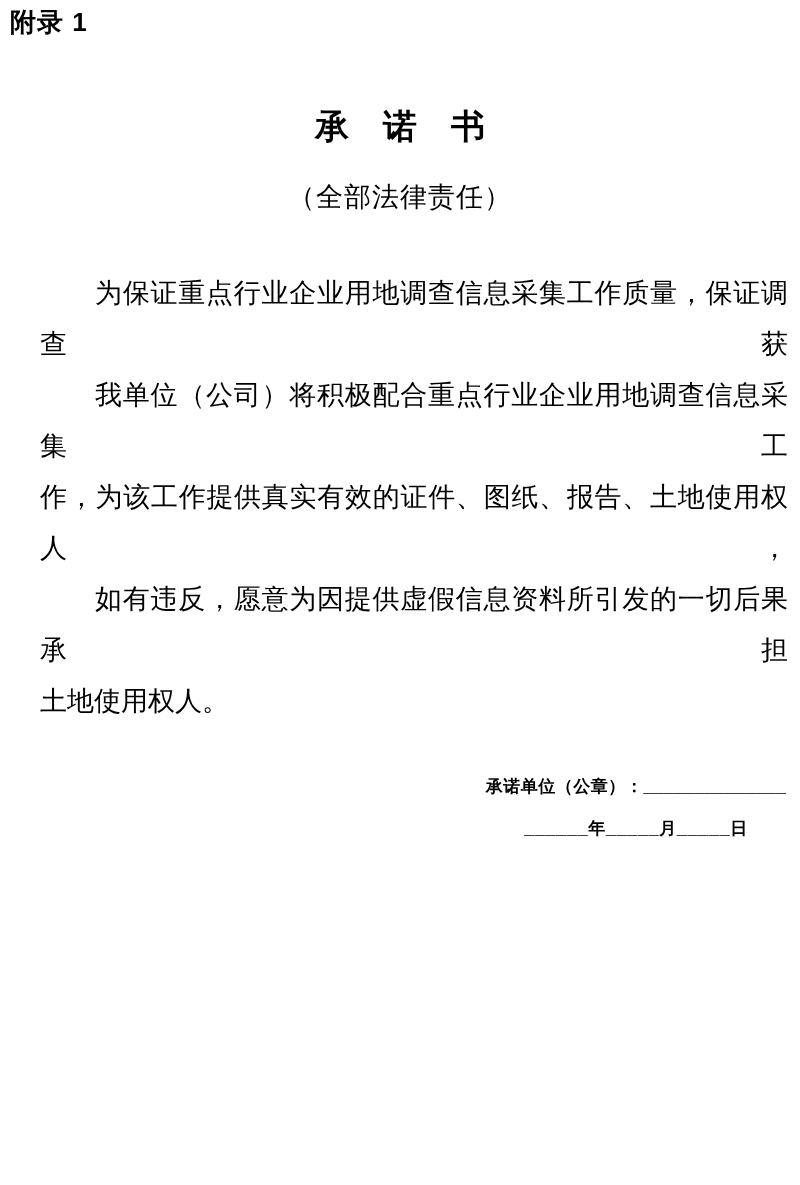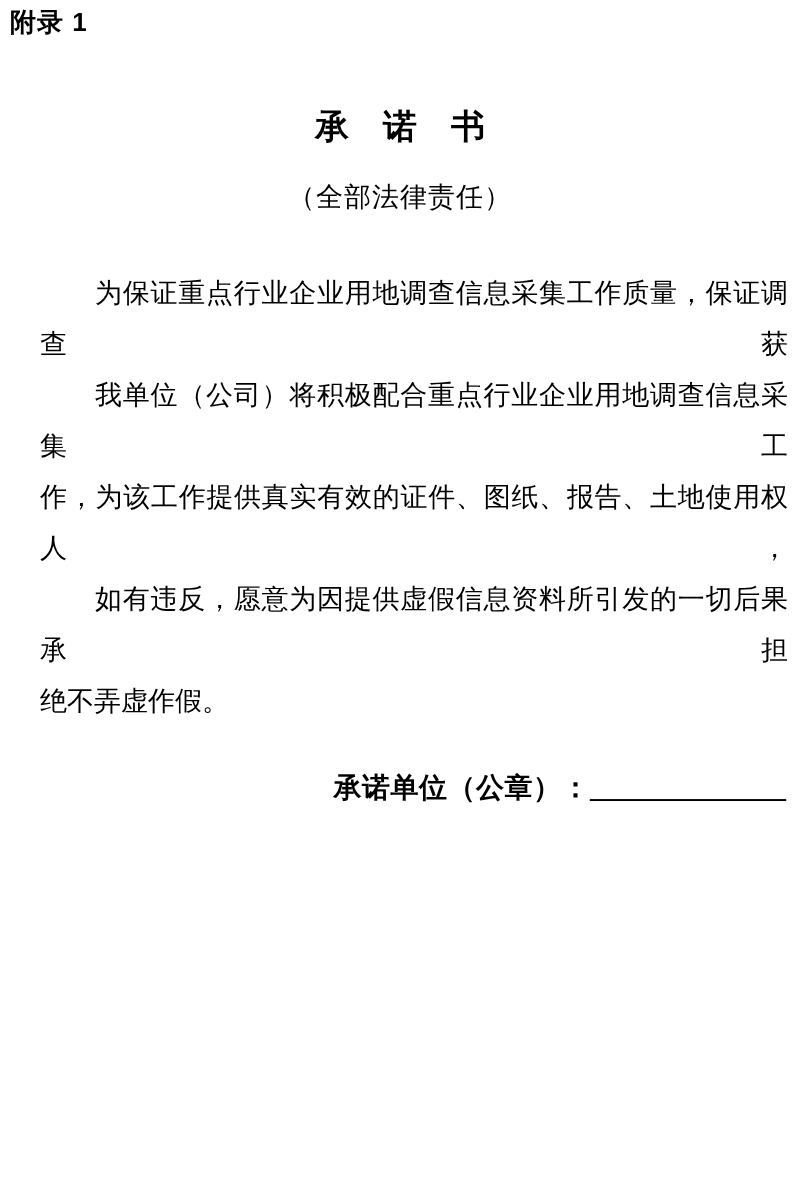--- a/index.html
+++ b/index.html
@@ -54,23 +54,23 @@
   .indent { text-indent: 55px; }
   .justify {
     text-align: justify;
     text-align-last: justify;
   }
   .signature {
     position: absolute;
     right: 14px;
     top: 767px;
     text-align: center;
-    font-family: Liberation Serif, serif;
+    font-family: Liberation Mono, monospace;
     font-weight: bold;
-    font-size: 28px;
+    font-size: 17px;
     line-height: 42px;
     letter-spacing: 0.5px;
   }
   .sig-line { display: block; white-space: nowrap; }
   .sig-blank { letter-spacing: 0; }
   .footer {
     position: absolute;
     left: 20px;
     top: 1150px;
     font-family: Liberation Sans, sans-serif;
@@ -92,25 +92,26 @@
   <div class="body-text">
     <p class="para">
       <span class="line indent justify">为保证重点行业企业用地调查信息采集工作质量，保证调查获</span>
     </p>
     <p class="para">
       <span class="line indent justify">我单位（公司）将积极配合重点行业企业用地调查信息采集工</span>
       <span class="line justify">作，为该工作提供真实有效的证件、图纸、报告、土地使用权人，</span>
     </p>
     <p class="para">
       <span class="line indent justify">如有违反，愿意为因提供虚假信息资料所引发的一切后果承担</span>
-      <span class="line">绝不弄虚作假。</span>
+      <span class="line">土地使用权人。</span>
     </p>
   </div>
 
   <div class="signature">
     <span class="sig-line">
       <span>承诺单位（公章）：</span><span class="sig-blank">______________</span>
     </span>
+    <span class="sig-line">______年_____月_____日</span>
   </div>
 
   <div class="footer">— 14 —</div>
 
 </div>
 
 </body></html>

